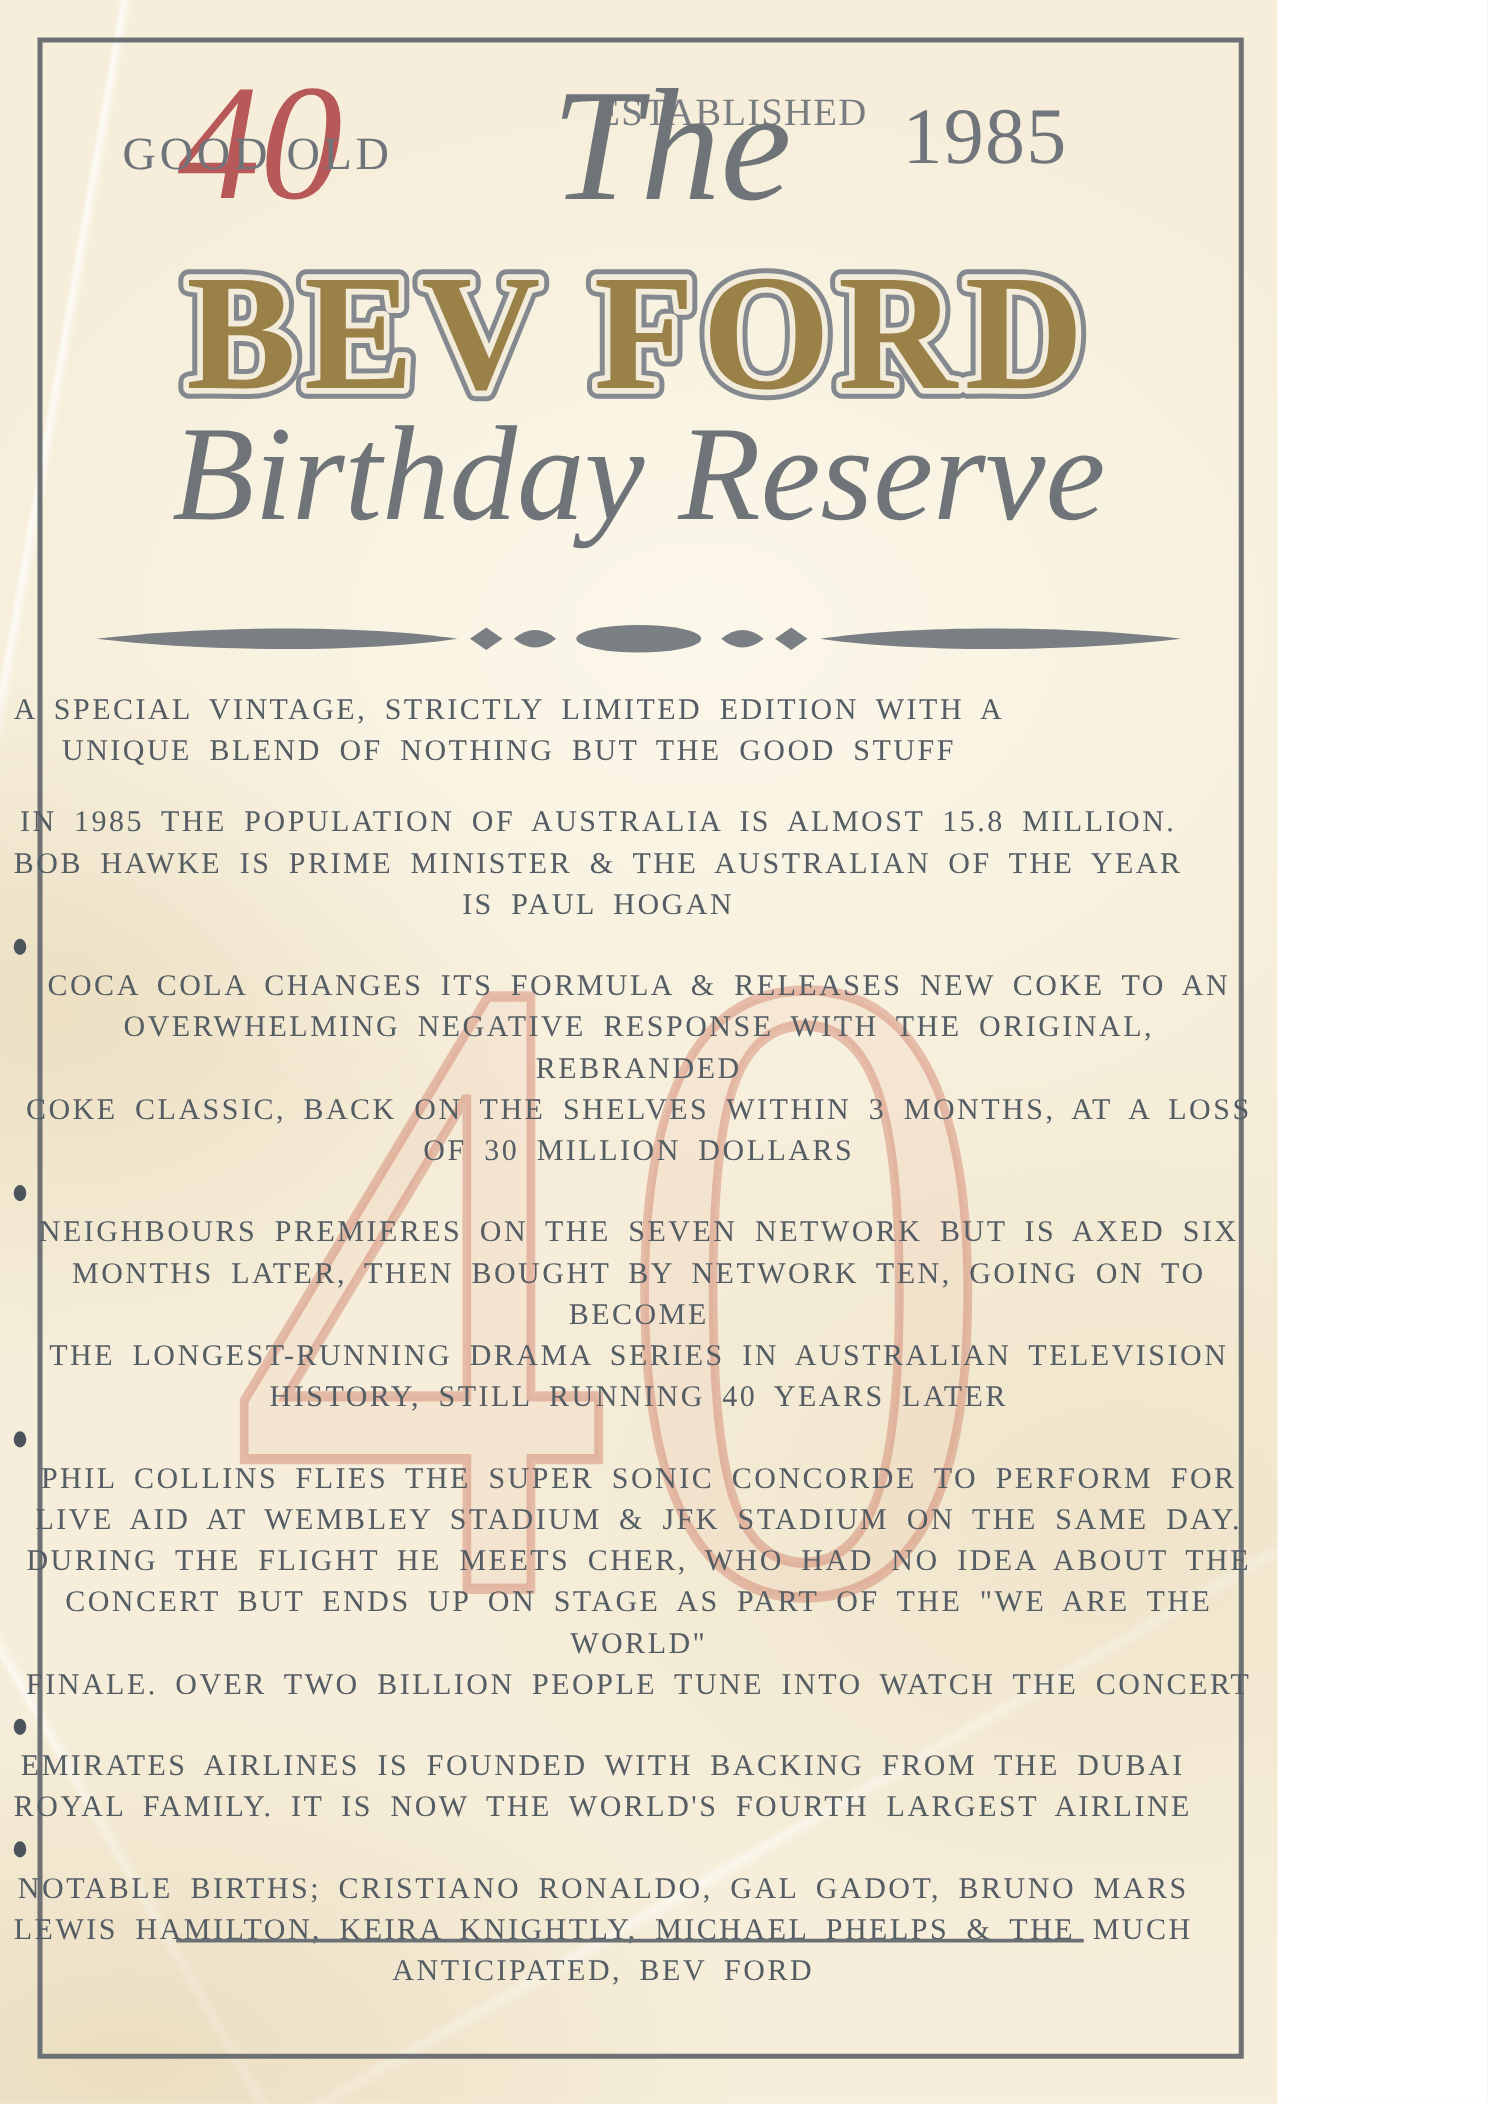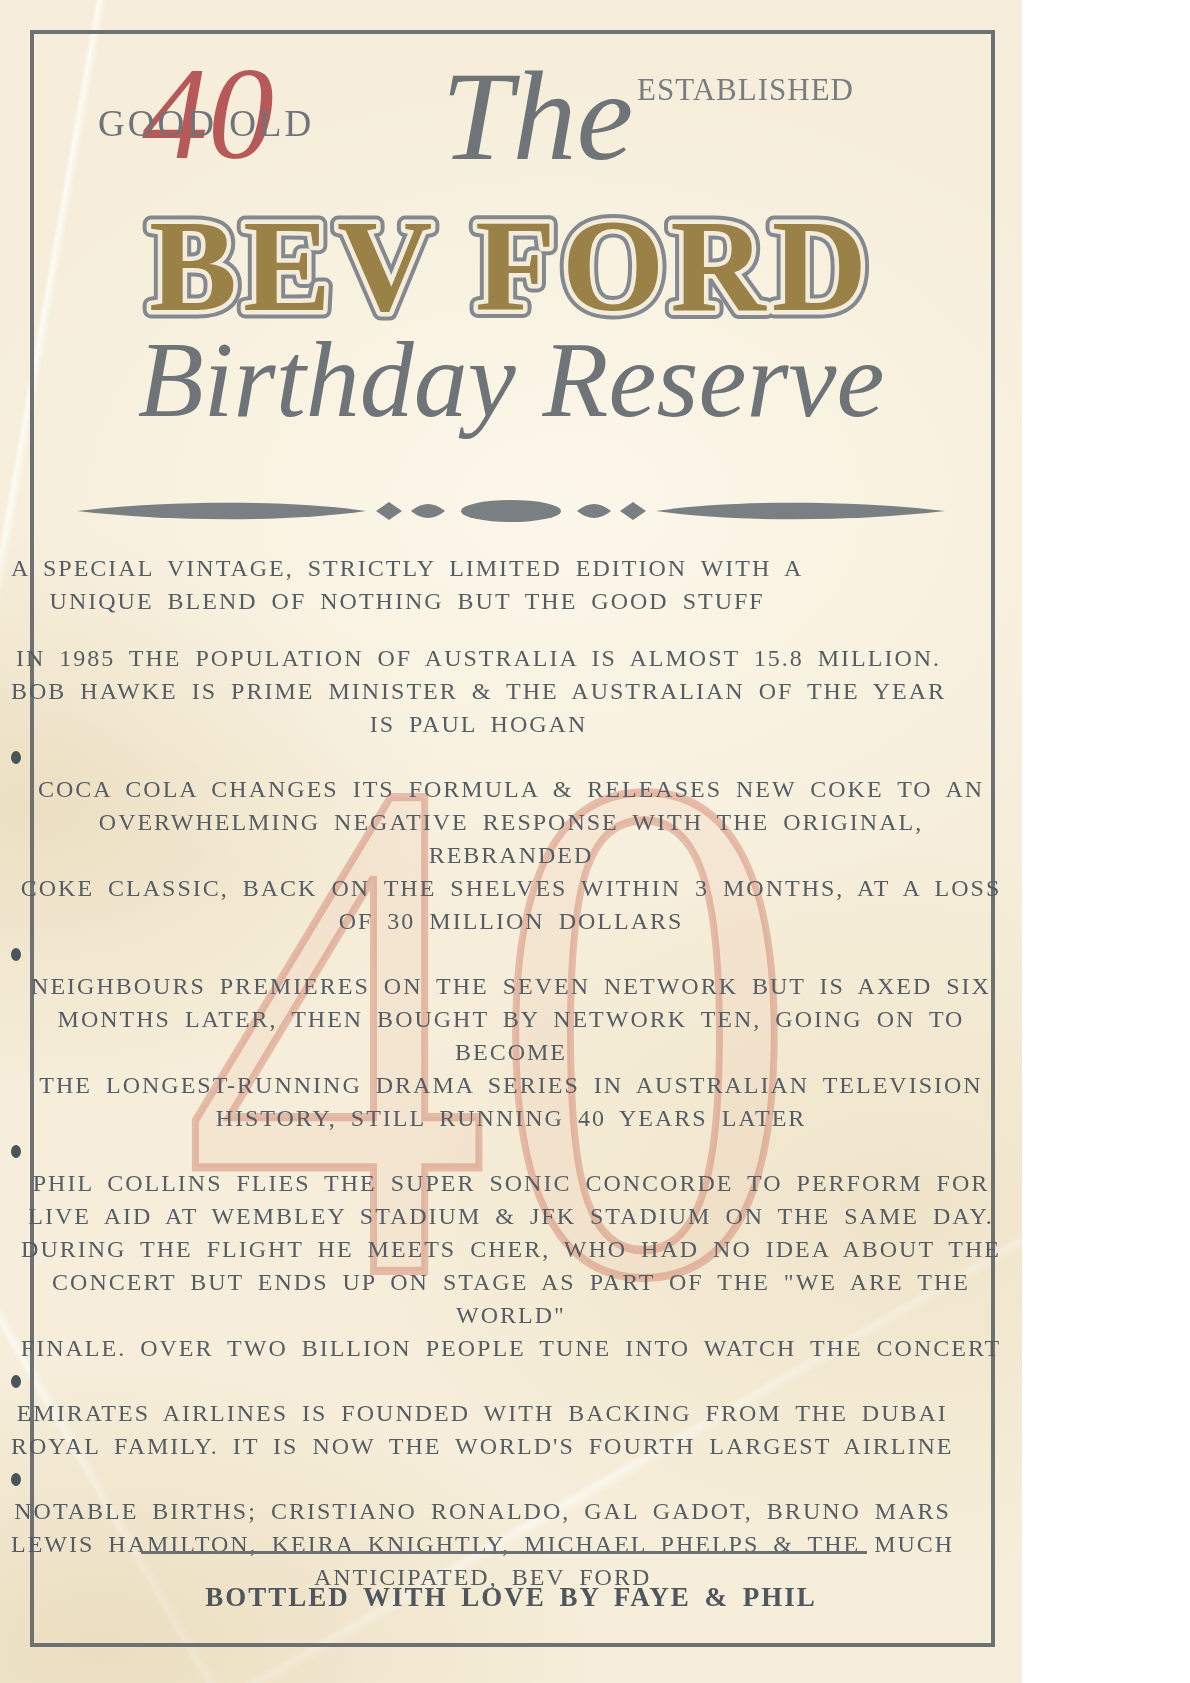--- a/index.html
+++ b/index.html
@@ -160,20 +160,21 @@
 
 <div class="page">
 
   <div class="frame"></div>
 
   <div class="age-number">40</div>
   <div class="age-label">GOOD OLD</div>
 
   <div class="established">
     <span class="established-label">ESTABLISHED</span>
+    <span class="established-year">1985</span>
   </div>
 
   <div class="title-the">The</div>
 
   <svg class="title-name-svg" width="880" height="170" viewBox="0 0 880 170">
     <text x="440" y="128" text-anchor="middle" fill="none" stroke="#84898f" stroke-width="17" stroke-linejoin="round">BEV FORD</text>
     <text x="440" y="128" text-anchor="middle" fill="none" stroke="#f3ecda" stroke-width="9" stroke-linejoin="round">BEV FORD</text>
     <text x="440" y="128" text-anchor="middle" fill="#9a8148">BEV FORD</text>
   </svg>
 
@@ -217,15 +218,14 @@
     <div class="bullet-sep"></div>
     <div class="fact">EMIRATES AIRLINES IS FOUNDED WITH BACKING FROM THE DUBAI
 ROYAL FAMILY. IT IS NOW THE WORLD'S FOURTH LARGEST AIRLINE</div>
     <div class="bullet-sep"></div>
     <div class="fact">NOTABLE BIRTHS; CRISTIANO RONALDO, GAL GADOT, BRUNO MARS
 LEWIS HAMILTON, KEIRA KNIGHTLY, MICHAEL PHELPS &amp; THE MUCH
 ANTICIPATED, BEV FORD</div>
   </div>
 
   <div class="footer-rule"></div>
-  <div class="footer-text">BOTTLED WITH LOVE BY FAYE &amp; PHIL</div>
 
 </div>
 
 </body></html>

